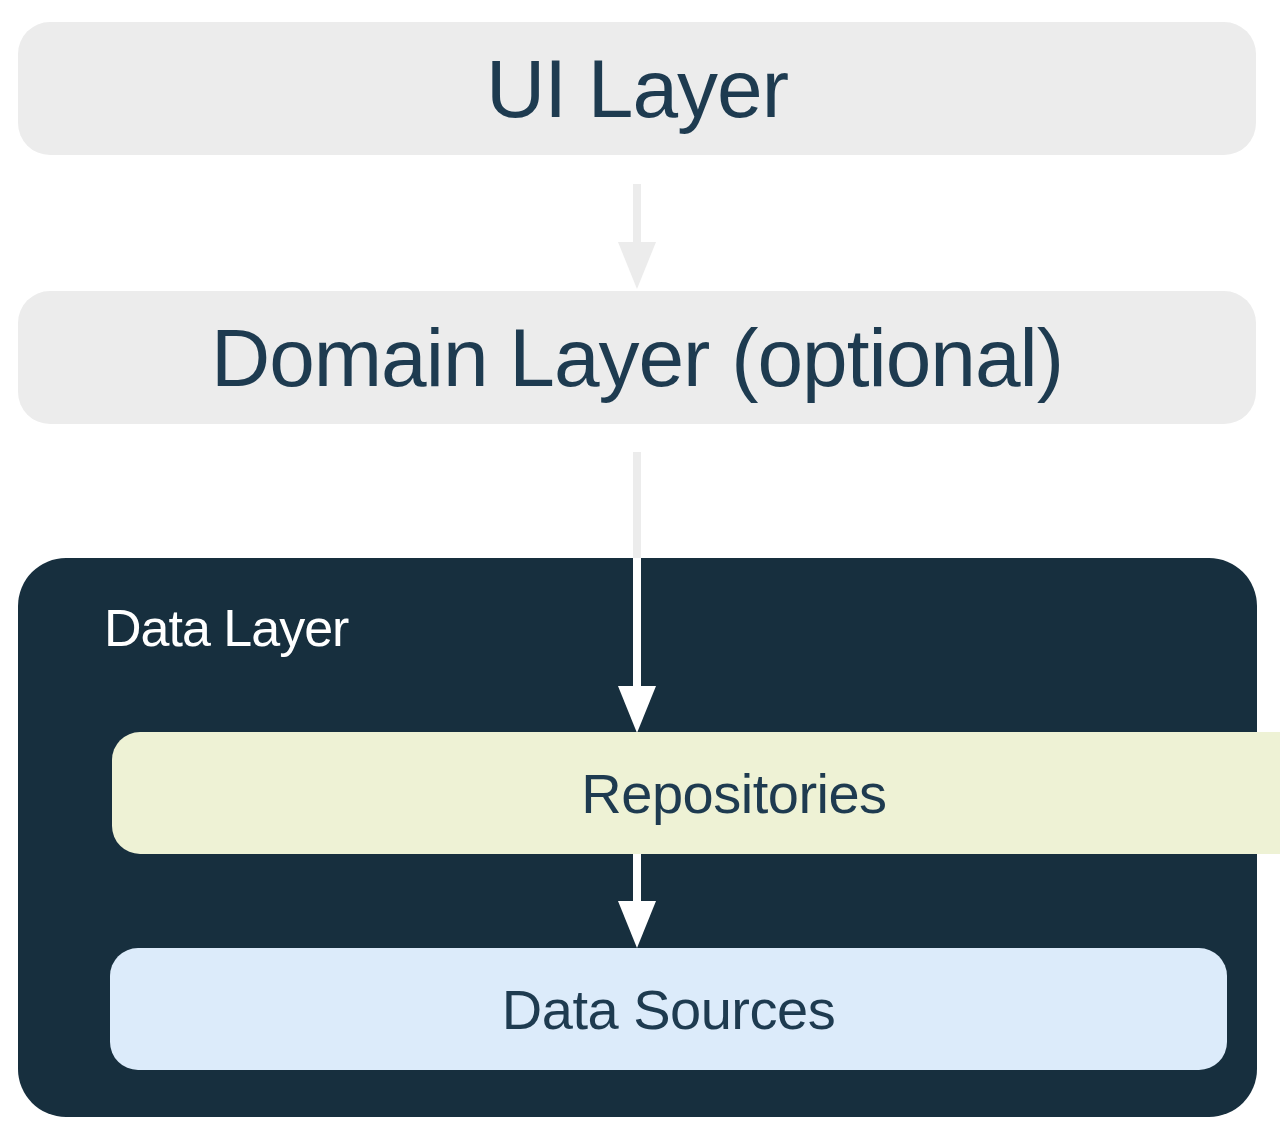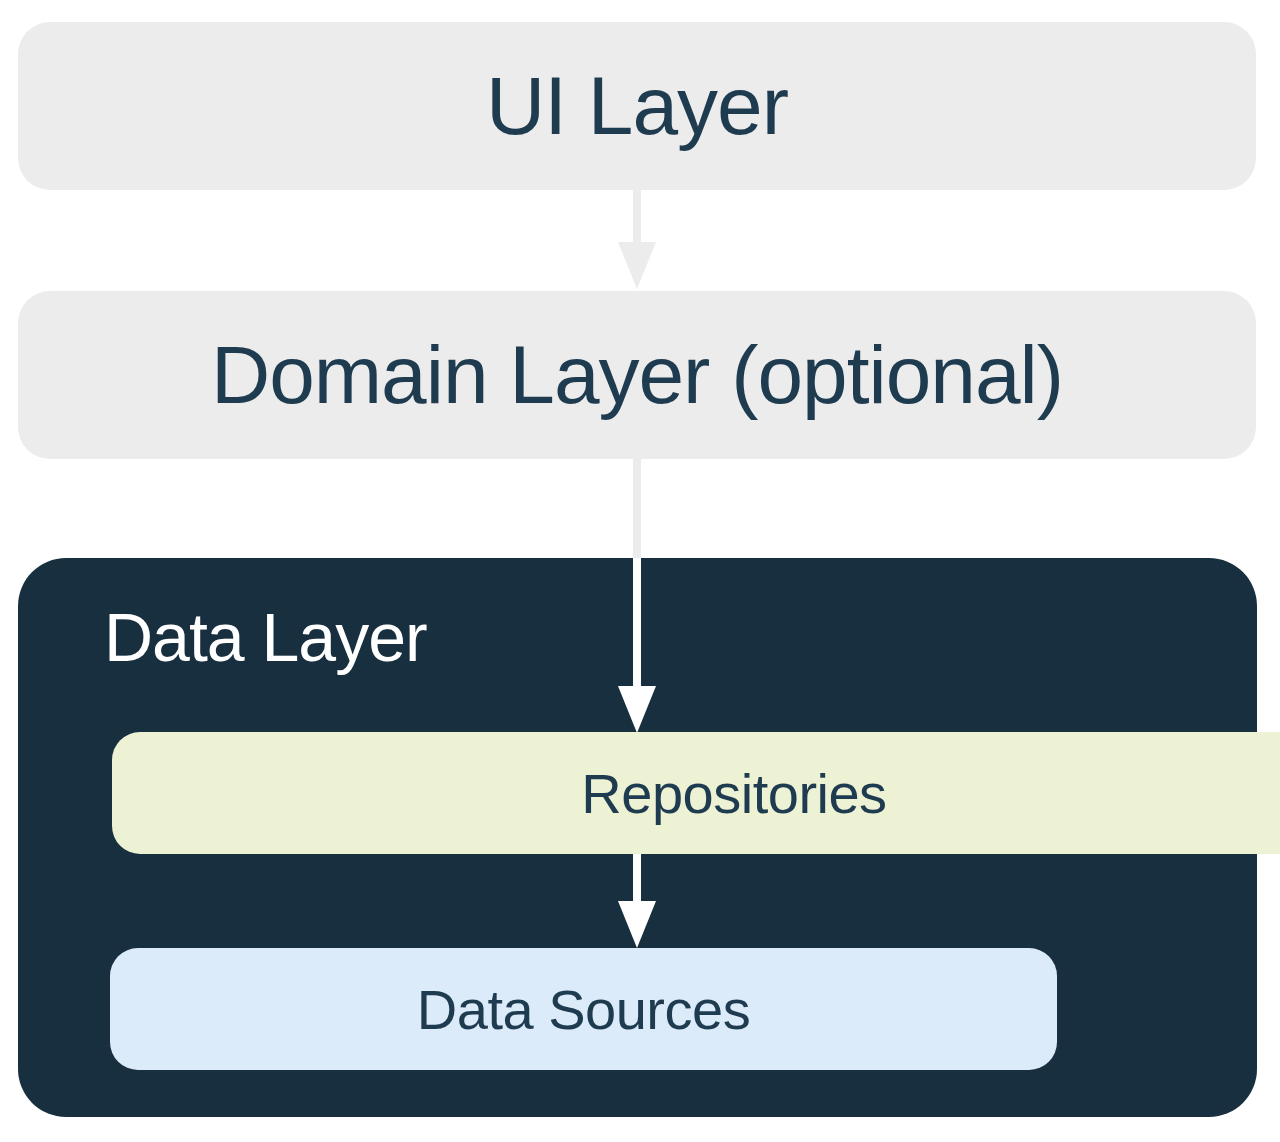--- a/index.html
+++ b/index.html
@@ -30,21 +30,21 @@
   .layer-box {
     position: absolute;
     display: flex;
     align-items: center;
     justify-content: center;
     text-align: center;
   }
   .light-box {
     left: 18px;
     width: 1238px;
-    height: 168px;
+    height: 133px;
     background: var(--light-gray);
     border-radius: 32px;
     color: var(--text-navy);
     font-size: 82px;
     letter-spacing: -1px;
   }
   .ui-box { top: 22px; }
   .domain-box { top: 291px; text-align: center; }
   .dark-box {
     position: absolute;
@@ -53,21 +53,21 @@
     width: 1239px;
     height: 559px;
     background: var(--dark-navy);
     border-radius: 48px;
   }
   .dark-box-title {
     position: absolute;
     left: 104px;
     top: 600px;
     color: var(--label-white);
-    font-size: 68px;
+    font-size: 52px;
     letter-spacing: -1px;
     line-height: 1.1;
     white-space: nowrap;
     text-align: right;
   }
   .inner-box {
     position: absolute;
     display: flex;
     align-items: center;
     justify-content: center;
@@ -79,21 +79,21 @@
   }
   .repo-box {
     left: 112px;
     top: 732px;
     width: 1244px;
     background: var(--pale-yellow);
   }
   .ds-box {
     left: 110px;
     top: 948px;
-    width: 947px;
+    width: 1117px;
     background: var(--pale-blue);
   }
   .arrow {
     position: absolute;
     left: 615px;
     width: 44px;
     display: block;
   }
   .arrow-1 { top: 184px; height: 105px; }
   .arrow-2 { top: 452px; height: 281px; }

